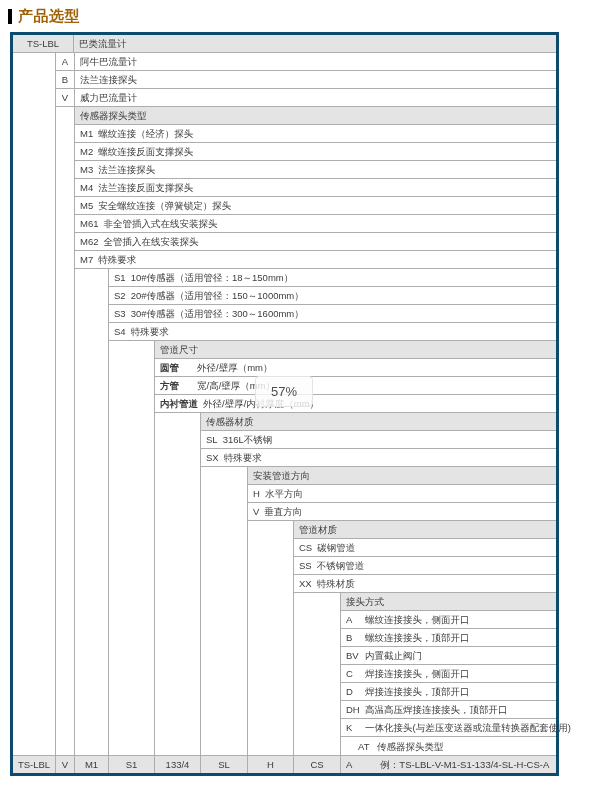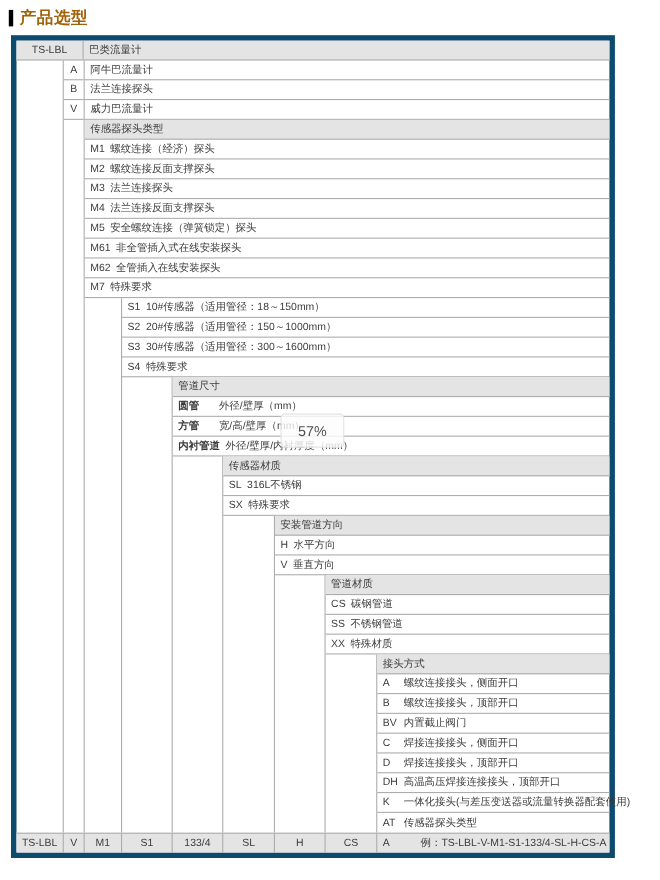--- a/index.html
+++ b/index.html
@@ -1,36 +1,36 @@
 <!DOCTYPE html>
 <html><head>
 <meta charset="utf-8">
 <style>
   html,body{margin:0;padding:0;}
   body{width:600px;height:800px;background:#fff;position:relative;overflow:hidden;
        font-family:"Liberation Sans","DejaVu Sans",sans-serif;color:#3c3c3c;}
   .title-row{display:flex;align-items:center;margin:8px 0 8px 8px;height:16px;}
   .tbar{width:4px;height:15px;background:#000;flex:none;}
   .ptitle{font-size:15px;font-weight:bold;color:#a16207;margin-left:6px;letter-spacing:.5px;}
-  .tbl{margin-left:10px;width:549px;border:5px solid #0c4a6e;box-sizing:border-box;background:#fff;}
+  .tbl{margin-left:10px;width:549px;border:3px solid #0c4a6e;box-sizing:border-box;background:#fff;}
   .row{display:flex;align-items:center;height:18px;box-sizing:border-box;
        border-bottom:1px solid #adadad;font-size:9.5px;line-height:15px;white-space:nowrap;}
   .gray{background:#e4e4e4;}
   .nest{display:flex;align-items:stretch;}
   .sp{flex:none;border-right:1px solid #adadad;}
   .rest{flex:1;min-width:0;}
   .c60{width:60px;flex:none;border-right:1px solid #adadad;height:100%;
        display:flex;align-items:center;justify-content:center;}
   .lc{width:18px;flex:none;border-right:1px solid #adadad;height:100%;
       display:flex;align-items:center;justify-content:center;}
   .pl{padding-left:5px;}
   .cd{flex:none;margin:0 5px;}
   .cdj{min-width:14px;}
   .cdw{min-width:32px;font-weight:bold;}
-  .nb{border-bottom:none;}
+  .nb{border-bottom:none;margin-left:12px;}
   .sumrow{border-bottom:none;border-top:1px solid #adadad;}
   .sc{flex:none;border-right:1px solid #adadad;height:100%;
       display:flex;align-items:center;justify-content:center;}
   .last{flex:1;display:flex;align-items:center;padding-left:5px;}
   .ex{margin-left:28px;}
   .badge{position:absolute;left:255px;top:376px;width:56px;height:29px;
          background:rgba(252,252,252,.8);border:1px solid #e3e3e3;border-radius:4px;
          display:flex;align-items:center;justify-content:center;
          font-size:13px;color:#4f4f4f;z-index:5;}
 </style>

